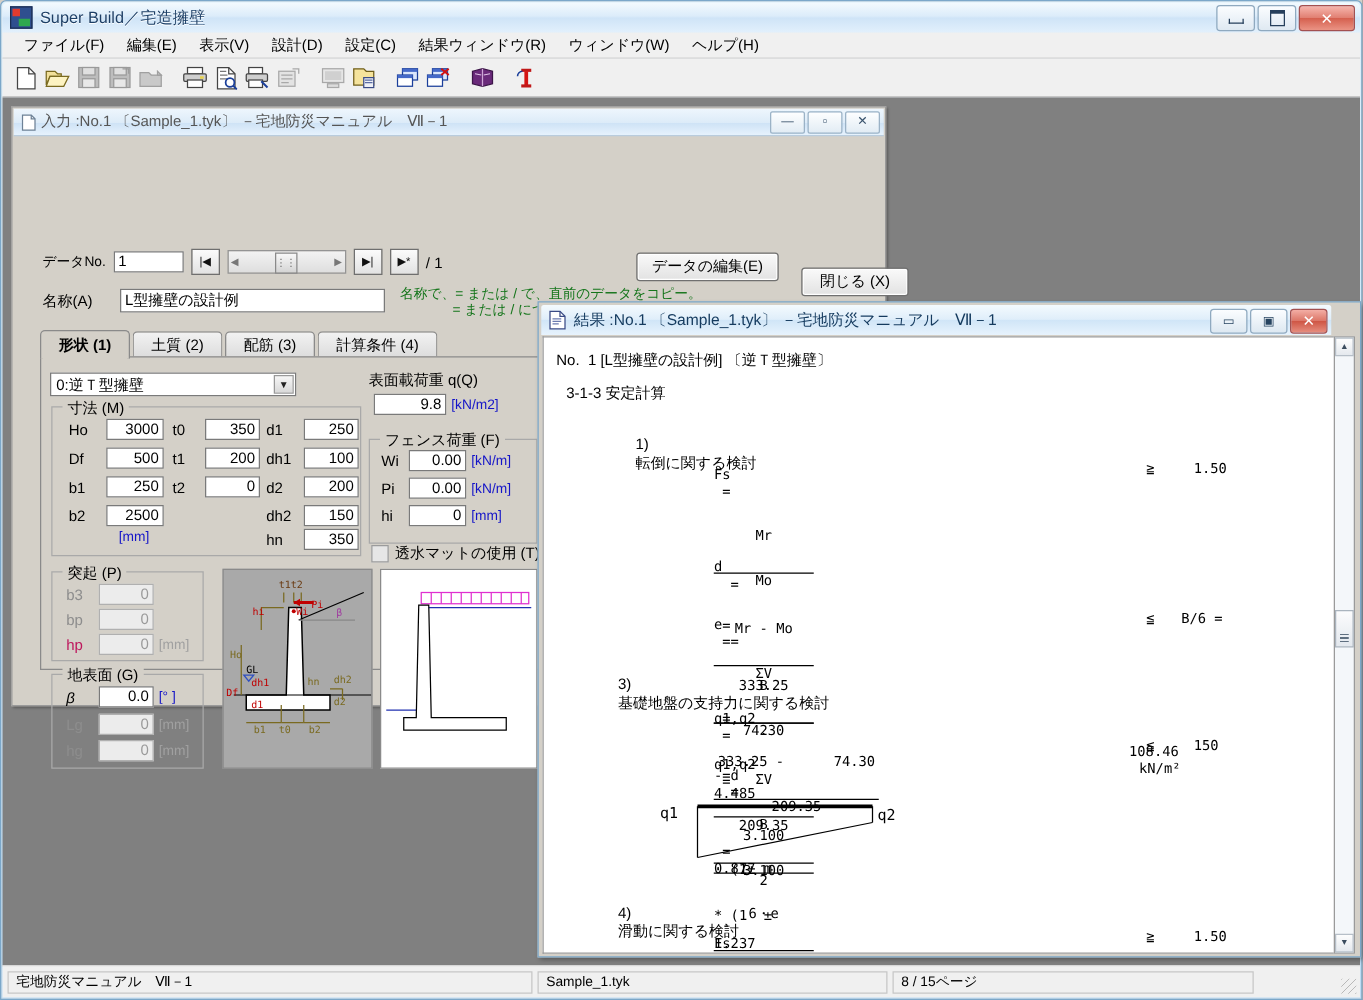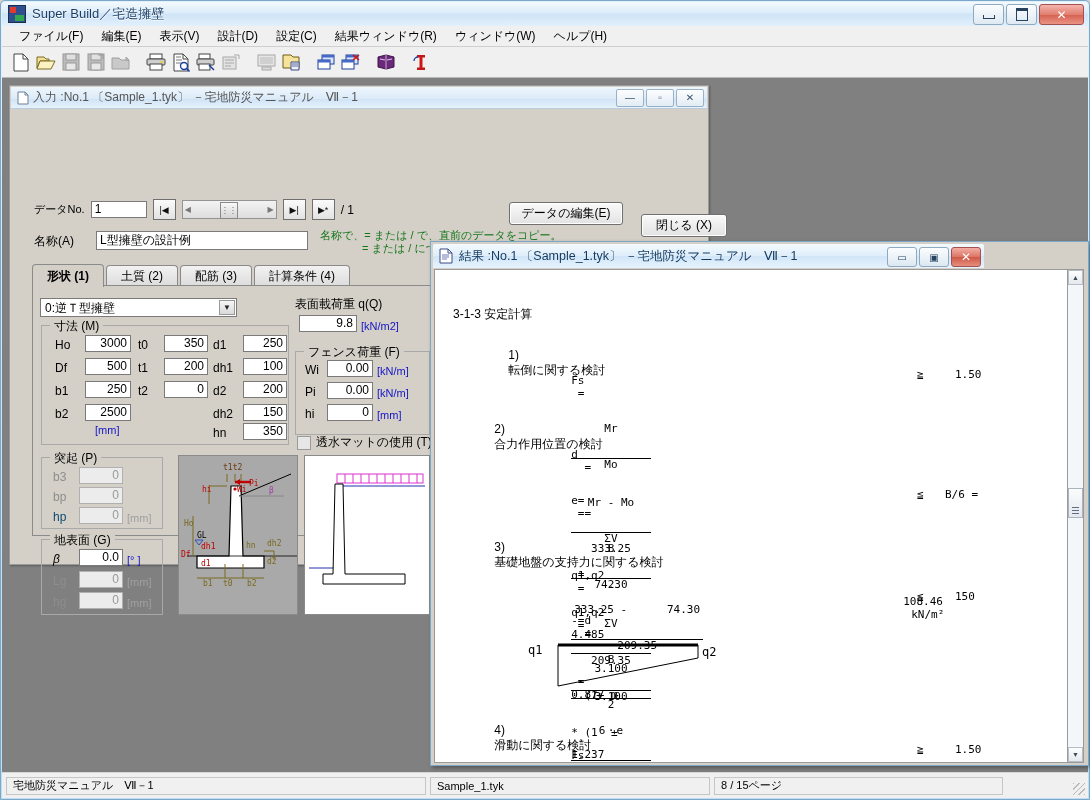--- a/index.html
+++ b/index.html
@@ -131,21 +131,21 @@
   }
   .combo .arrow{
     position:absolute;right:1px;top:1px;width:16px;height:15px;
     background:linear-gradient(180deg,#f6f6f6,#d9d9d9);border:1px solid #999;
     display:flex;align-items:center;justify-content:center;font-size:8px;color:#222;box-sizing:border-box;
   }
   .gbox{position:absolute;border:1px solid #a9a9a9;box-sizing:border-box;}
   .gbox > .cap{position:absolute;top:-8px;left:8px;background:#d4d0c8;padding:0 4px;font-size:12px;white-space:nowrap;}
   .unit{color:#1414c8;font-size:11px;}
   .unit-g{color:#a0a0a0;font-size:11px;}
-  .fld{position:absolute;display:flex;align-items:flex-end;gap:4px;}
+  .fld{position:absolute;display:flex;align-items:center;gap:4px;}
 
   .chkrow{position:absolute;display:flex;align-items:center;gap:5px;}
   .chk{width:12px;height:12px;border:1px solid #9b9b9b;background:#e6e6e6;}
 
   .diagram{position:absolute;left:168px;top:369px;width:120px;height:160px;background:#a9a9a9;border:1px solid #8a8a8a;box-sizing:border-box;}
   .preview{position:absolute;left:294px;top:369px;width:126px;height:160px;background:#fff;border:1px solid #8a8a8a;box-sizing:border-box;}
 
   .calcres-lbl{position:absolute;left:432px;top:184px;font-size:12px;}
   .calcres-combo{position:absolute;left:434px;top:198px;width:254px;}
   .calcres-list{
@@ -163,21 +163,21 @@
     box-shadow:inset 0 0 0 1px #fff;
   }
 
   
   .reswin{
     position:absolute;left:429px;top:240px;width:659px;height:525px;
     background:#d4d0c8;border:1px solid #7ba7c9;box-sizing:border-box;
     box-shadow:2px 2px 4px rgba(0,0,0,.35);
   }
   .reswin-tb{
-    position:absolute;left:2px;top:2px;width:551px;height:24px;
+    position:absolute;left:2px;top:2px;width:632px;height:24px;
     background:linear-gradient(180deg,#f4fafe,#dfeefa 48%,#d0e5f7 50%,#e7f3fd);
     display:flex;align-items:center;border-radius:2px 2px 0 0;
   }
   .reswin-title{font-size:12.5px;color:#143a5e;margin-left:5px;white-space:nowrap;}
   .reswin-btns{position:absolute;right:3px;top:3px;display:flex;gap:2px;}
   .rwb{width:28px;height:18px;border:1px solid #8fa9bf;border-radius:3px;
        background:linear-gradient(180deg,#fbfdff,#dde8f1);display:flex;align-items:center;justify-content:center;}
   .rwb.close{border-color:#a35050;background:linear-gradient(180deg,#f3aea5,#db7465 50%,#cf5746 51%,#e68e7f);}
   .rwb i{font-style:normal;font-size:10px;color:#274460;}
   .rwb.close i{color:#fff;font-weight:bold;font-size:12px;}
@@ -529,21 +529,21 @@
       </div>
       <div class="fld" style="left:43px;top:381px;">
         <span class="lbl" style="width:22px;color:#8d8d8d;">b3</span>
         <input class="txtin right gray" style="width: 44px;" readonly="" value="0">
       </div>
       <div class="fld" style="left:43px;top:401px;">
         <span class="lbl" style="width:22px;color:#8d8d8d;">bp</span>
         <input class="txtin right gray" style="width: 44px;" readonly="" value="0">
       </div>
       <div class="fld" style="left:43px;top:421px;">
-        <span class="lbl" style="width:22px;color:#0c4a6e;">hp</span>
+        <span class="lbl" style="width:22px;color:#be185d;">hp</span>
         <input class="txtin right gray" style="width: 44px;" readonly="" value="0">
         <span class="unit-g">[mm]</span>
       </div>
 
       <div class="gbox" style="left:31px;top:453px;width:122px;height:76px;">
         <span class="cap">地表面 (G)</span>
       </div>
       <div class="fld" style="left:43px;top:463px;">
         <span class="lbl" style="width:22px;font-style:italic;">β</span>
         <input class="txtin right" style="width: 44px;" value="0.0">
@@ -654,20 +654,21 @@
           <div class="rwb">
               <i>▣</i>
             </div>
           <div class="rwb close">
               <i>✕</i>
             </div>
         </div>
       </div>
 
       <div class="rescontent">
+        <div class="r-line jp" style="left:10px;top:10px;">No.  1 [L型擁壁の設計例] 〔逆Ｔ型擁壁〕</div>
         <div class="r-line jp" style="left:18px;top:36px;">3-1-3 安定計算</div>
 
         <div class="r-line jp" style="left:40px;top:64px;">
           <span>1)</span>
           <span>転倒に関する検討</span>
         </div>
         <div class="r-line" style="left:70px;top:90px;">
           <span class="eq">Fs</span>
           <span class="eq"> = </span>
           <span class="frac">
@@ -679,24 +680,20 @@
           <span class="frac">
             <span class="num">333.25</span>
             <span class="den">74.30</span>
           </span>
           <span class="eq"> =    </span>
           <span class="eq">4.485</span>
         </div>
         <div class="r-line" style="left:482px;top:98px;">≧</div>
         <div class="r-line" style="left:520px;top:98px;">1.50</div>
 
-        <div class="r-line jp" style="left:26px;top:138px;">
-          <span>2)</span>
-          <span>合力作用位置の検討</span>
-        </div>
         <div class="r-line" style="left:70px;top:164px;">
           <span class="eq">d</span>
           <span class="eq">  = </span>
           <span class="frac">
             <span class="num">Mr - Mo</span>
             <span class="den">ΣV</span>
           </span>
           <span class="eq"> = </span>
           <span class="frac">
             <span class="num">333.25 -      74.30</span>

